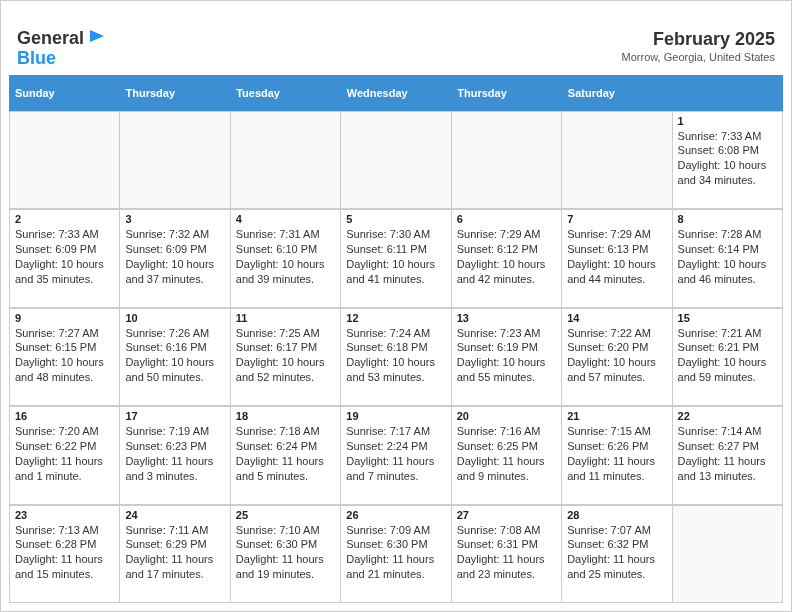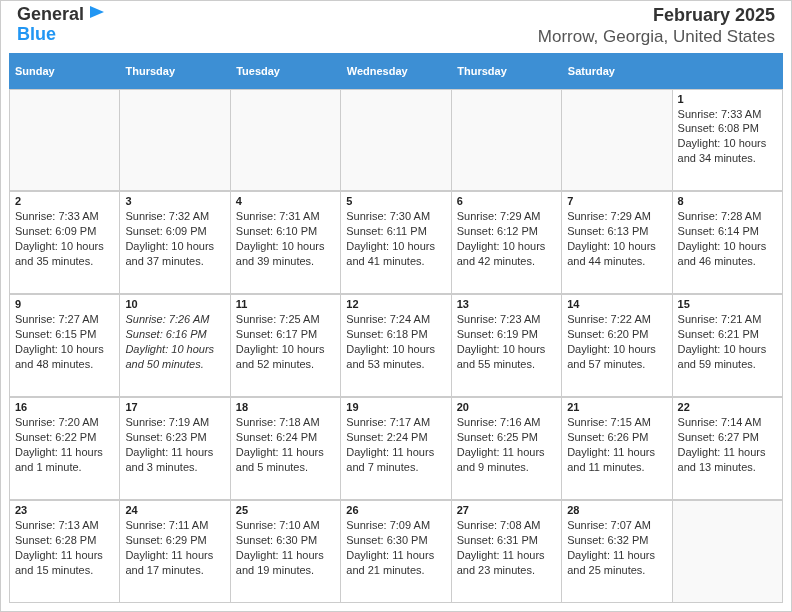--- a/index.html
+++ b/index.html
@@ -15,21 +15,21 @@
       height: 612px;
       background: #fff;
       border: 1px solid #ccc;
       display: flex;
       flex-direction: column;
     }
     .header {
       display: flex;
       justify-content: space-between;
       align-items: flex-start;
-      padding: 4px 16px 6px 16px;
+      padding: 28px 16px 6px 16px;
     }
     .logo {
       display: flex;
       align-items: center;
     }
     .logo-text {
       font-size: 18px;
       font-weight: bold;
       line-height: 1.1;
     }
@@ -38,21 +38,21 @@
     .title-section {
       text-align: right;
     }
     .month-title {
       font-size: 18px;
       font-weight: bold;
       color: #333;
       line-height: 1.2;
     }
     .subtitle {
-      font-size: 17px;
+      font-size: 11px;
       color: #555;
     }
     .calendar {
       flex: 1;
       display: flex;
       flex-direction: column;
       padding: 0 8px 8px 8px;
     }
     .cal-header {
       display: grid;
@@ -206,21 +206,21 @@
         <div class="cal-row">
           <div class="cal-cell">
             <div class="day-num">9</div>
             <div class="day-info" style="white-space: pre-line;">Sunrise: 7:27 AM
 Sunset: 6:15 PM
 Daylight: 10 hours
 and 48 minutes.</div>
           </div>
           <div class="cal-cell">
             <div class="day-num">10</div>
-            <div class="day-info" style="white-space: pre-line; font-style: italic;">Sunrise: 7:26 AM
+            <div class="day-info" style="white-space: pre-line;">Sunrise: 7:26 AM
 Sunset: 6:16 PM
 Daylight: 10 hours
 and 50 minutes.</div>
           </div>
           <div class="cal-cell">
             <div class="day-num">11</div>
             <div class="day-info" style="white-space: pre-line;">Sunrise: 7:25 AM
 Sunset: 6:17 PM
 Daylight: 10 hours
 and 52 minutes.</div>

